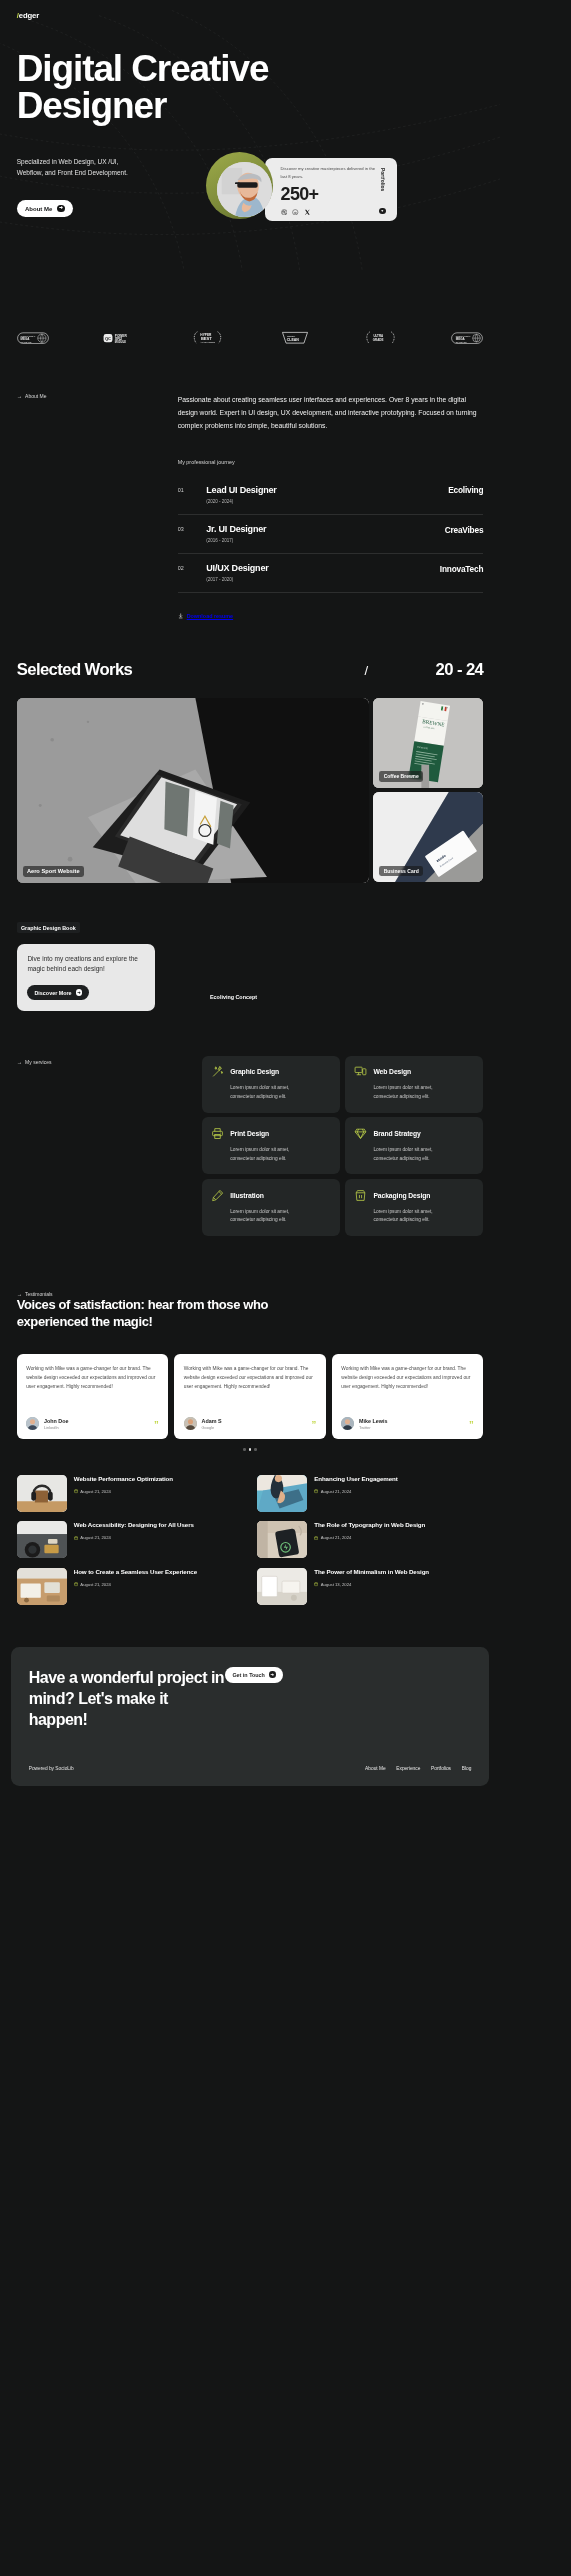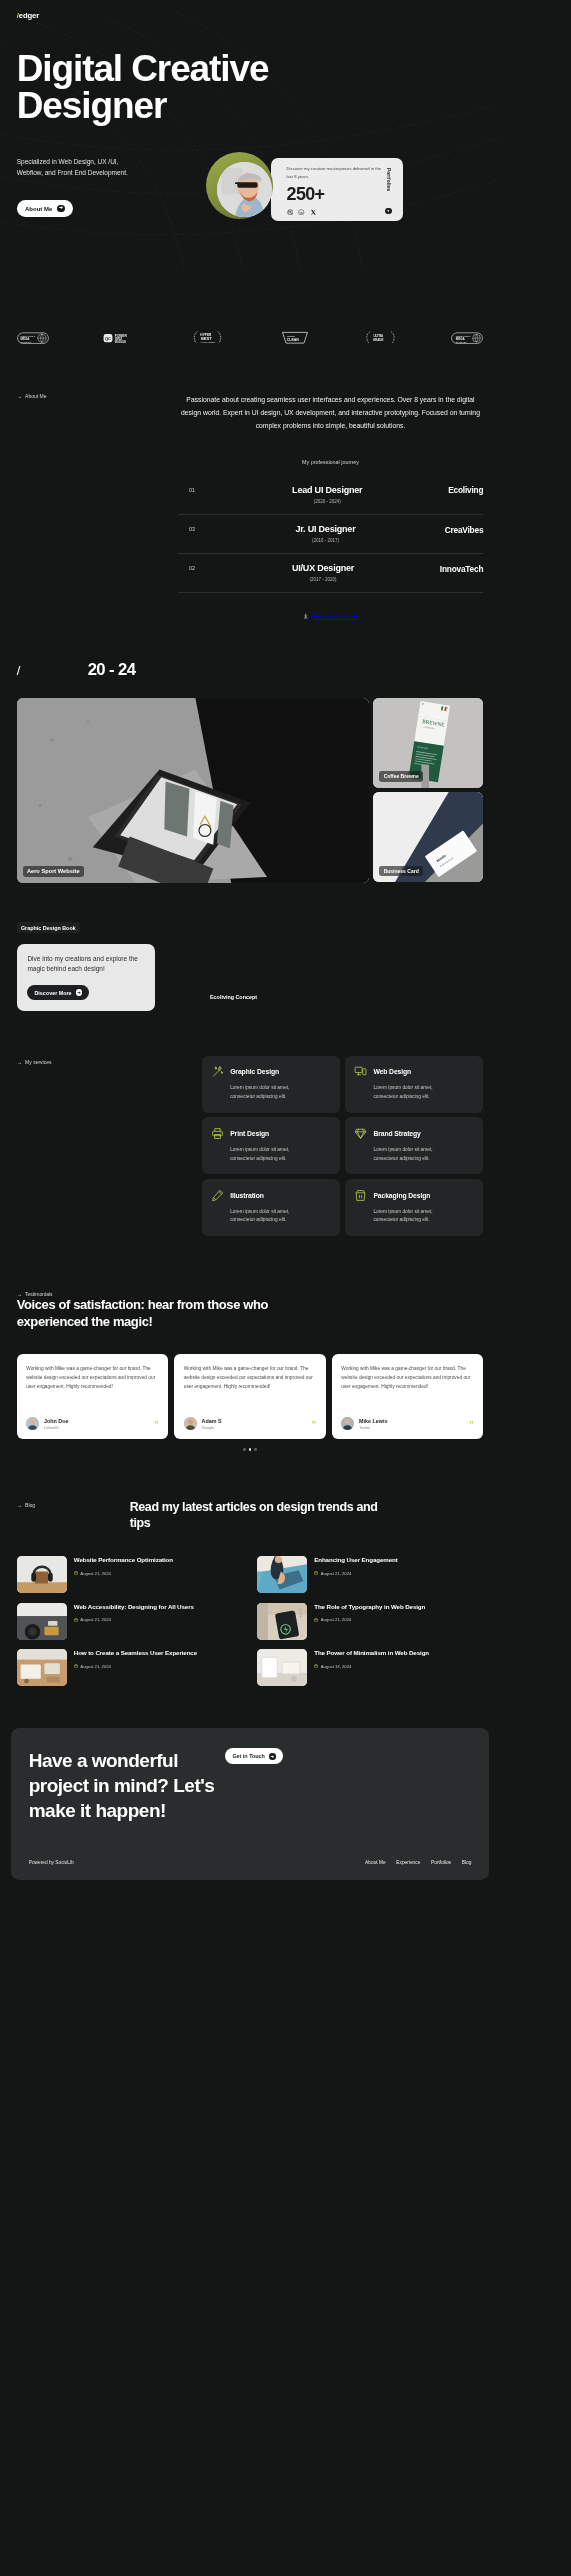--- a/index.html
+++ b/index.html
@@ -41,21 +41,21 @@
     border-radius: 595px; padding: 4.8px 8.3px;
     font-size: 6px; font-weight: 700; margin-top: 21.4px;
     border: none; cursor: pointer;
   }
   .btn-pill .arr {
     width: 7.7px; height: 7.7px; border-radius: 50%;
     background: #141515; color: #fff;
     display: inline-flex; align-items: center; justify-content: center;
     font-size: 4.8px; line-height: 1;
   }
-  .hero-right { flex: 1; display: flex; align-items: flex-start; gap: 6px; position: relative; }
+  .hero-right { flex: 1; display: flex; align-items: flex-start; gap: 0; position: relative; }
   .avatar-wrap {
     position: relative; width: 67px; height: 67px; flex: none; z-index: 3;
   }
   .avatar-bg {
     position: absolute; inset: 0; border-radius: 50%;
     background: linear-gradient(150deg,#9eab4a 0%,#7e8c3a 55%,#5d6a2b 100%);
   }
   .avatar-photo {
     position: absolute; left: 10.7px; top: 9.5px; width: 55px; height: 55px;
     border-radius: 50%; overflow: hidden; background: #d9d9d9;
@@ -92,21 +92,21 @@
   .logo-item { opacity: .92; }
 
   
   .sec { padding: 0 16.7px; }
   .eyebrow { font-size: 5px; color: #d8d8d8; display: flex; gap: 3px; align-items: center; }
   .eyebrow .ar { font-size: 5.4px; }
 
   
   .about { display: flex; padding-top: 24px; gap: 0; }
   .about-left { width: 161px; flex: none; }
-  .about-right { flex: 1; text-align: center; }
+  .about-right { flex: 1; }
   .about-body { font-size: 6.8px; line-height: 1.95; max-width: 333px; color: #f2f2f2; }
   .journey-wrap { margin-top: 26px; max-width: 369px; }
   .journey-label { font-size: 5.4px; color: #d2d2d2; margin-bottom: 10.7px; }
   .jrow { display: flex; align-items: flex-start; padding: 9.5px 0 9.5px 0; border-bottom: 0.6px solid #2d2e2e; }
   .jrow:first-of-type { border-top: none; }
   .jnum { width: 28.6px; flex: none; font-size: 5.4px; color: #cfcfcf; padding-top: 1.8px; }
   .jmid { flex: 1; }
   .jtitle { font-size: 9px; font-weight: 700; letter-spacing: -0.2px; }
   .jyears { font-size: 4.5px; color: #b6b6b6; margin-top: 4.2px; }
   .jco { font-size: 8.3px; font-weight: 700; letter-spacing: -0.2px; padding-top: 0.6px; }
@@ -187,21 +187,21 @@
 
   
   .cta {
     margin: 42px 10.7px 14.3px 10.7px;
     background: #2a2d2d;
     border-radius: 8.3px;
     padding: 20px 18px 15.5px 18px;
     position: relative;
   }
   .cta-top { display: flex; align-items: flex-start; }
-  .cta-title { flex: 1; font-size: 19px; font-weight: 700; line-height: 1.32; letter-spacing: -0.5px; max-width: 196px;}
+  .cta-title { flex: 1; font-size: 16px; font-weight: 700; line-height: 1.32; letter-spacing: -0.5px; max-width: 196px;}
   .cta-btn {
     background: #fff; color: #1d1d1d; border-radius: 595px;
     padding: 4.8px 7.7px; font-size: 5.4px; font-weight: 700;
     display: inline-flex; align-items: center; gap: 4.2px; border: none; cursor: pointer;
   }
   .cta-btn .arr { width:6.5px;height:6.5px;border-radius:50%;background:#1d1d1d;color:#fff;display:inline-flex;align-items:center;justify-content:center;font-size:4.2px;}
   .cta-foot { display: flex; align-items: center; margin-top: 36px; }
   .powered { font-size: 4.8px; color: #e2e2e2; flex: 1;}
   .fnav { display: flex; gap: 10.7px; }
   .fnav a { font-size: 4.8px; color: #e8e8e8; text-decoration: none; }
@@ -389,20 +389,21 @@
               <path d="M6 1v7M3 5.5l3 3 3-3M2 11h8"></path>
             </svg>
           <span>Download resume</span>
         </a>
       </div>
     </div>
   </section>
 
   <section class="sec">
     <div class="works-head">
+      <div class="works-title">Selected Works</div>
       <div class="works-sep">/</div>
       <div class="works-years">20 - 24</div>
     </div>
 
     <div class="works-grid">
       <div class="work-big">
         <svg viewBox="0 0 592 310" width="352" height="185" preserveAspectRatio="xMidYMid slice">
           <rect width="592" height="310" fill="#8d8d8d"></rect>
           <rect width="592" height="310" fill="#9b9b9b"></rect>
           <path d="M300 0 L592 0 L592 310 L360 310 Z" fill="#101010"></path>
@@ -656,29 +657,20 @@
       </div>
     </div>
   </div>
 
   <div class="dots">
     <span class="dot"></span>
     <span class="dot on"></span>
     <span class="dot"></span>
   </div>
 
-  <section class="sec blog-sec">
-    <div class="blog-left">
-      <div class="eyebrow">
-        <span class="ar">→</span>
-        <span>Blog</span>
-      </div>
-    </div>
-    <h2 class="blog-head">Read my latest articles on design trends and tips</h2>
-  </section>
 
   <div class="blog-grid">
 
     <div class="bitem">
       <div class="bthumb">
         <svg viewBox="0 0 84 62" width="50" height="37" preserveAspectRatio="none">
             <rect width="84" height="62" fill="#e7e7e4"></rect>
             <rect y="44" width="84" height="18" fill="#c59a64"></rect>
             <rect x="30" y="26" width="22" height="20" fill="#8d6136"></rect>
             <path d="M28 30a14 12 0 0 1 28 0" fill="none" stroke="#2b2b2b" stroke-width="4"></path>

